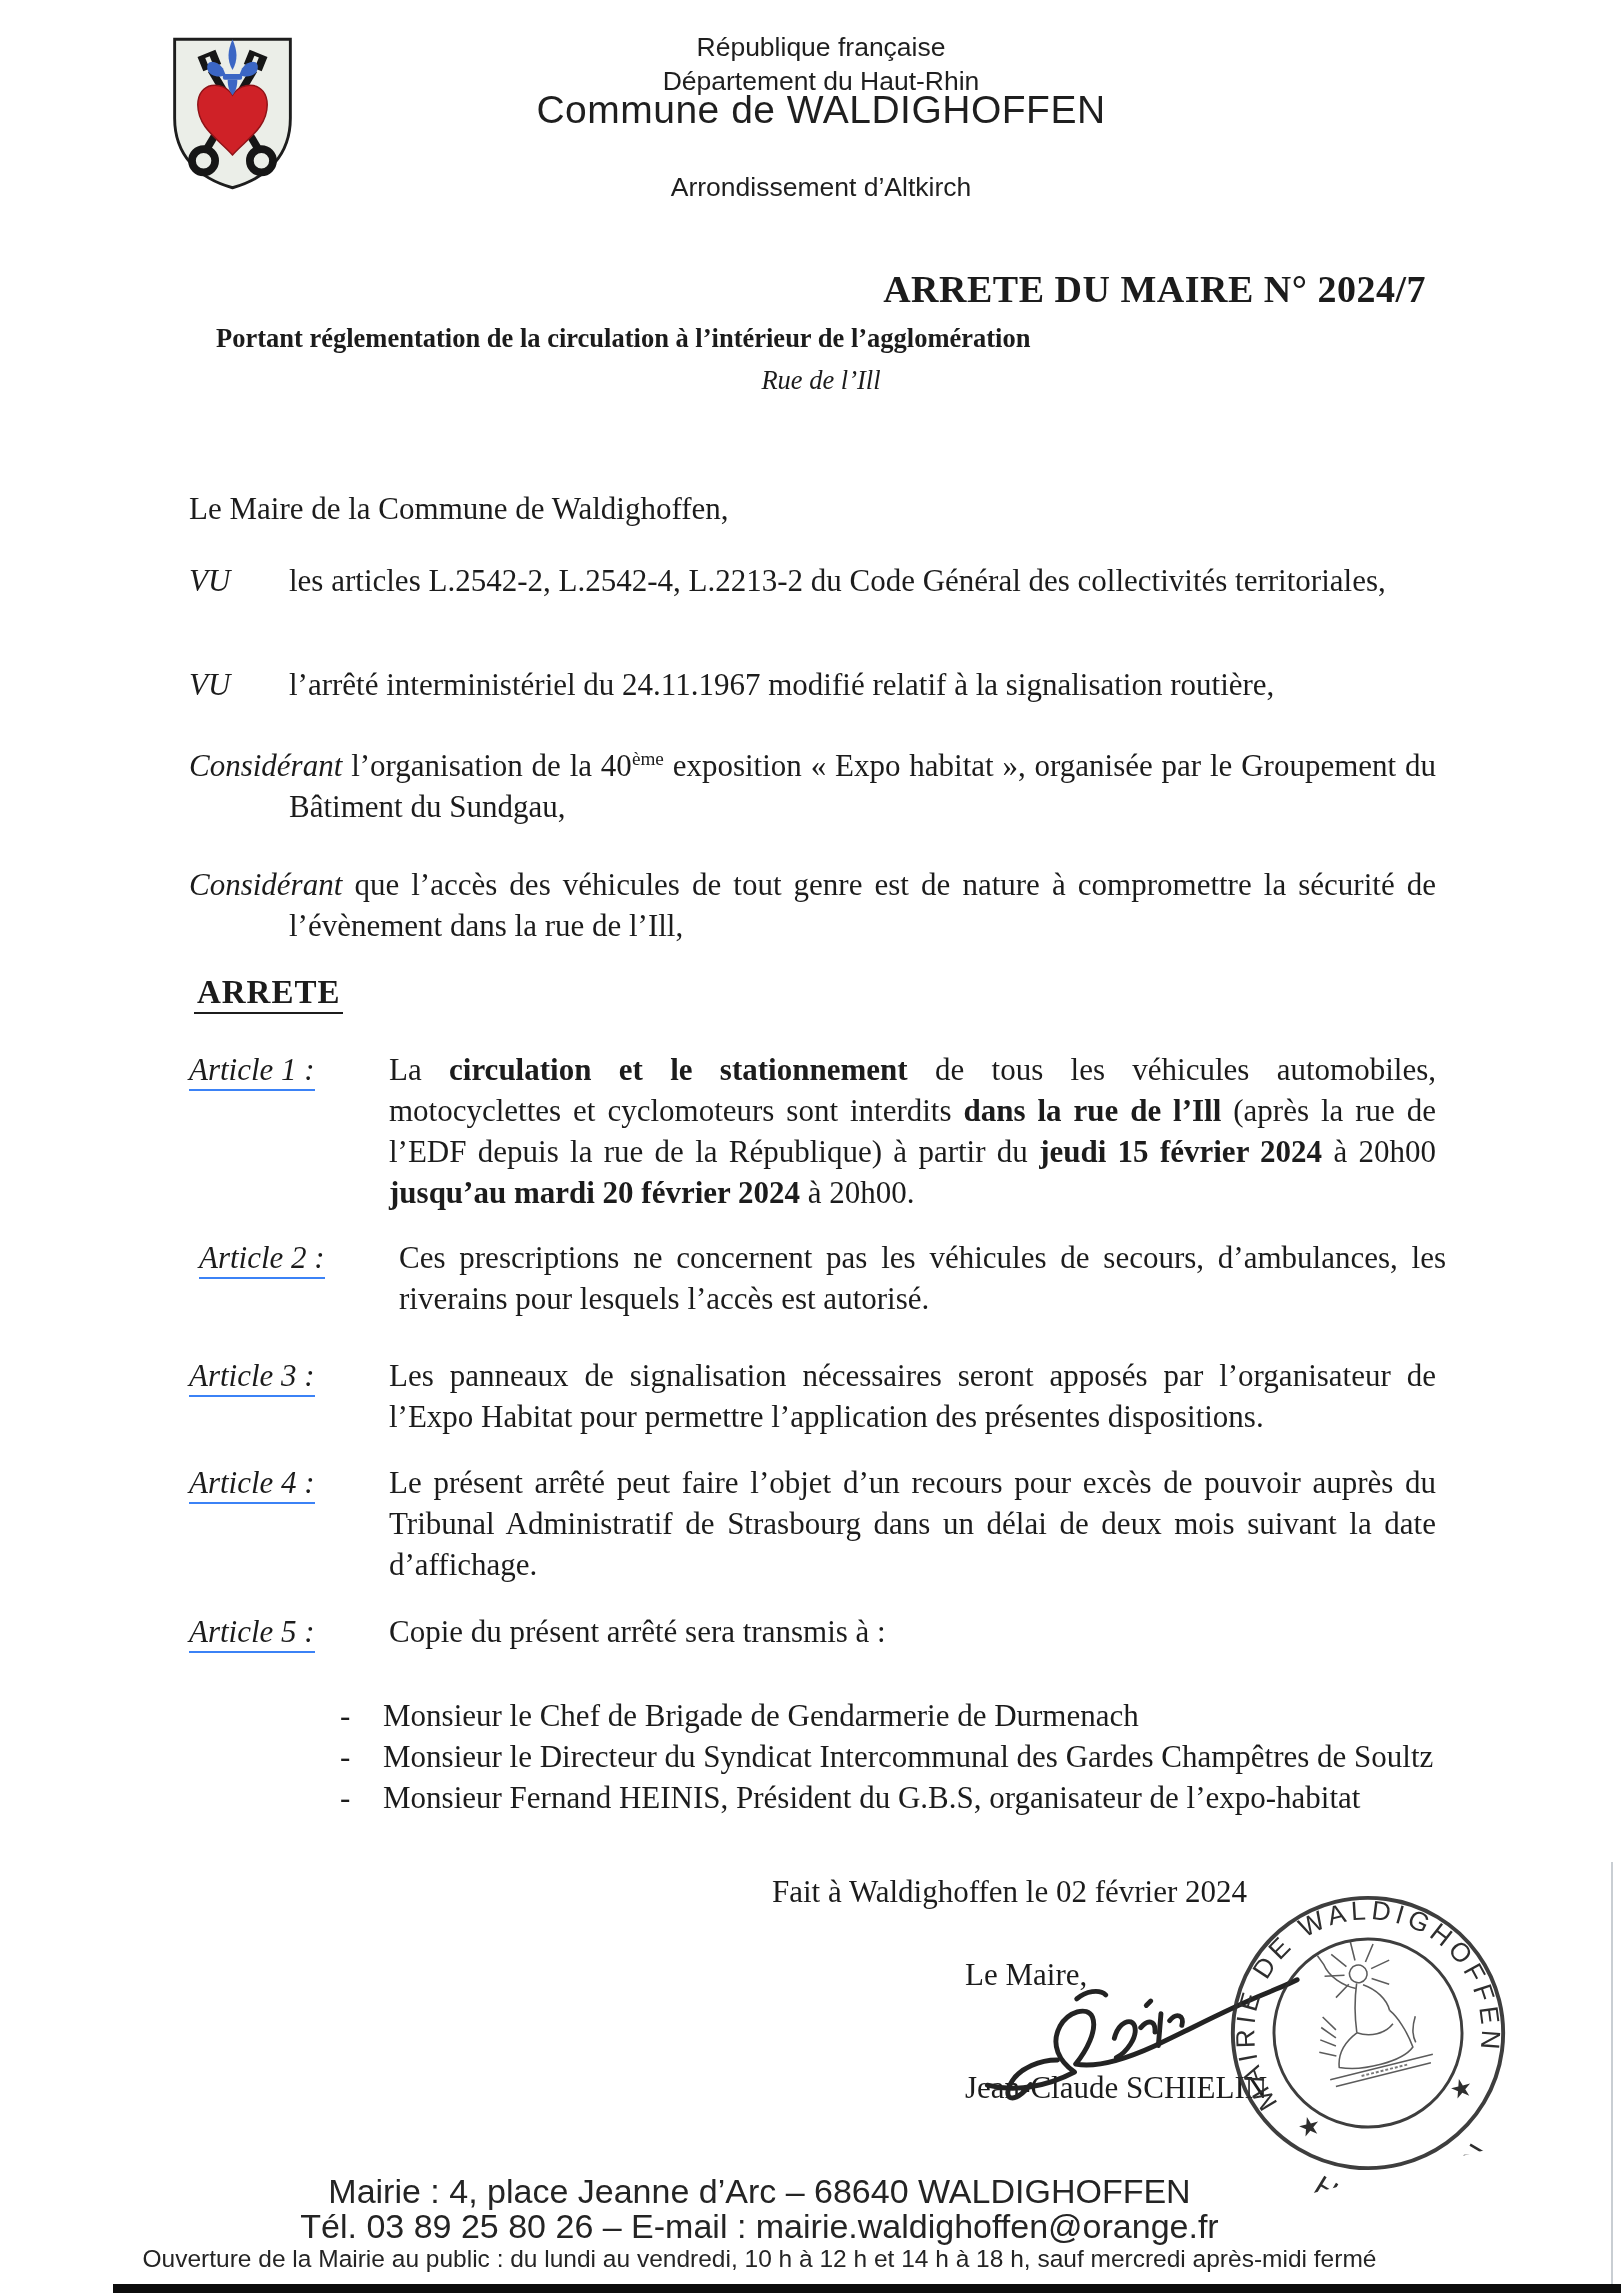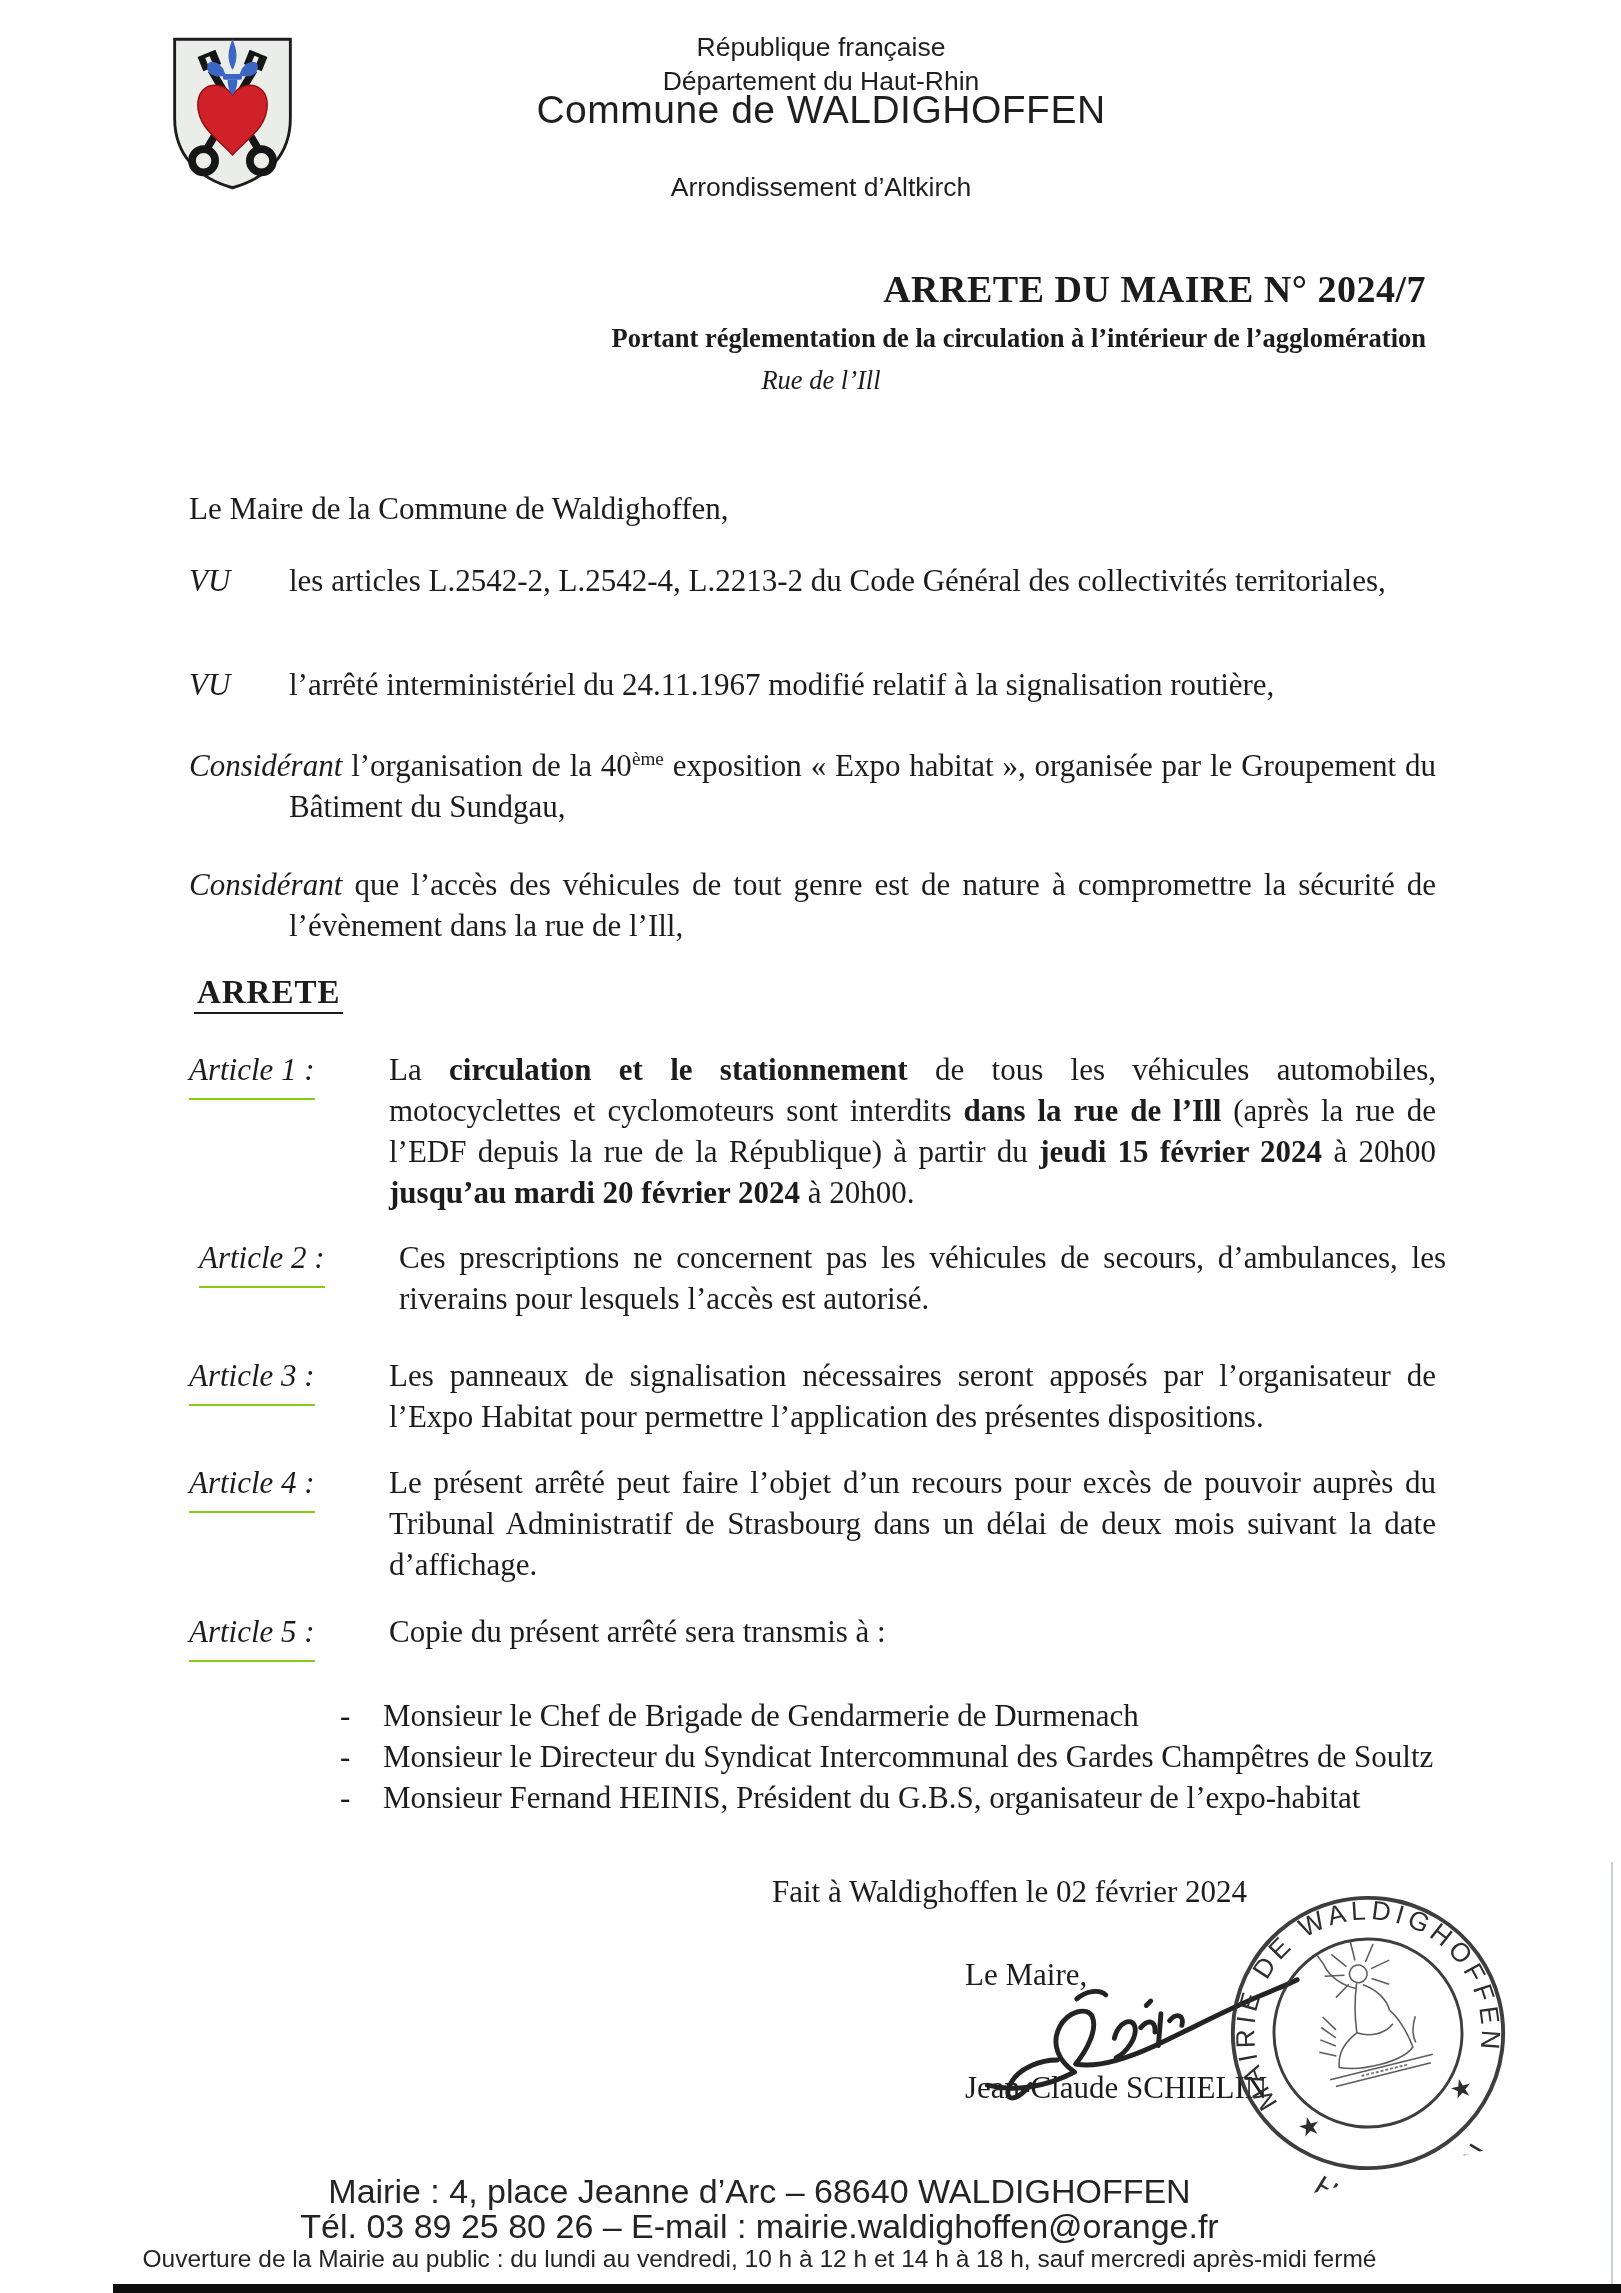--- a/index.html
+++ b/index.html
@@ -15,33 +15,33 @@
 
   
   .hdr-line { left:216px; width:1210px; text-align:center;
     font-family:"Liberation Sans","DejaVu Sans",sans-serif; color:#1f1f1f; }
   .hdr-small { font-size:26.5px; line-height:33px; }
   .hdr-commune { font-size:39px; line-height:47px; letter-spacing:0.5px; }
 
   
   .doc-title { left:216px; width:1210px; text-align:right; font-weight:bold;
     font-size:38px; letter-spacing:0.5px; }
-  .doc-subtitle { left:216px; width:1210px; text-align:right; font-weight:bold; font-size:26.5px; }
+  .doc-subtitle { left:216px; width:1210px; text-align:left; font-weight:bold; font-size:26.5px; }
   .doc-street { left:216px; width:1210px; text-align:center; font-style:italic; font-size:26.5px; }
 
   
   .body-col { left:189px; width:1247px; font-size:31px; line-height:41px; }
   .grid-vu { display:grid; grid-template-columns:100px 1fr; }
   .grid-art { display:grid; grid-template-columns:200px 1fr; }
   .just { text-align:justify; }
   .hang { padding-left:100px; text-indent:-100px; text-align:justify; }
   .hang > * { text-indent:0; }
   .lbl-vu { font-style:italic; }
   .lbl-art { font-style:italic; }
-  .lbl-art .ul { border-bottom:2px solid #84cc16; padding-bottom:11px; }
+  .lbl-art .ul { border-bottom:2px solid #3b82f6; padding-bottom:2px; }
   .b { font-weight:bold; }
   .i { font-style:italic; }
   sup { font-size:.62em; line-height:0; vertical-align:super; }
 
   .arrete-h { left:194px; width:1247px; text-align:left; font-weight:bold; font-size:33px; }
   .arrete-h span { border-bottom:2.9px solid #1c1c1c; padding:0 2.9px 2px; letter-spacing:1px; }
 
   ul.recips { list-style:none; left:340px; width:1098px; font-size:31px; line-height:41px; }
   ul.recips li { display:grid; grid-template-columns:43px 1fr; }
 

